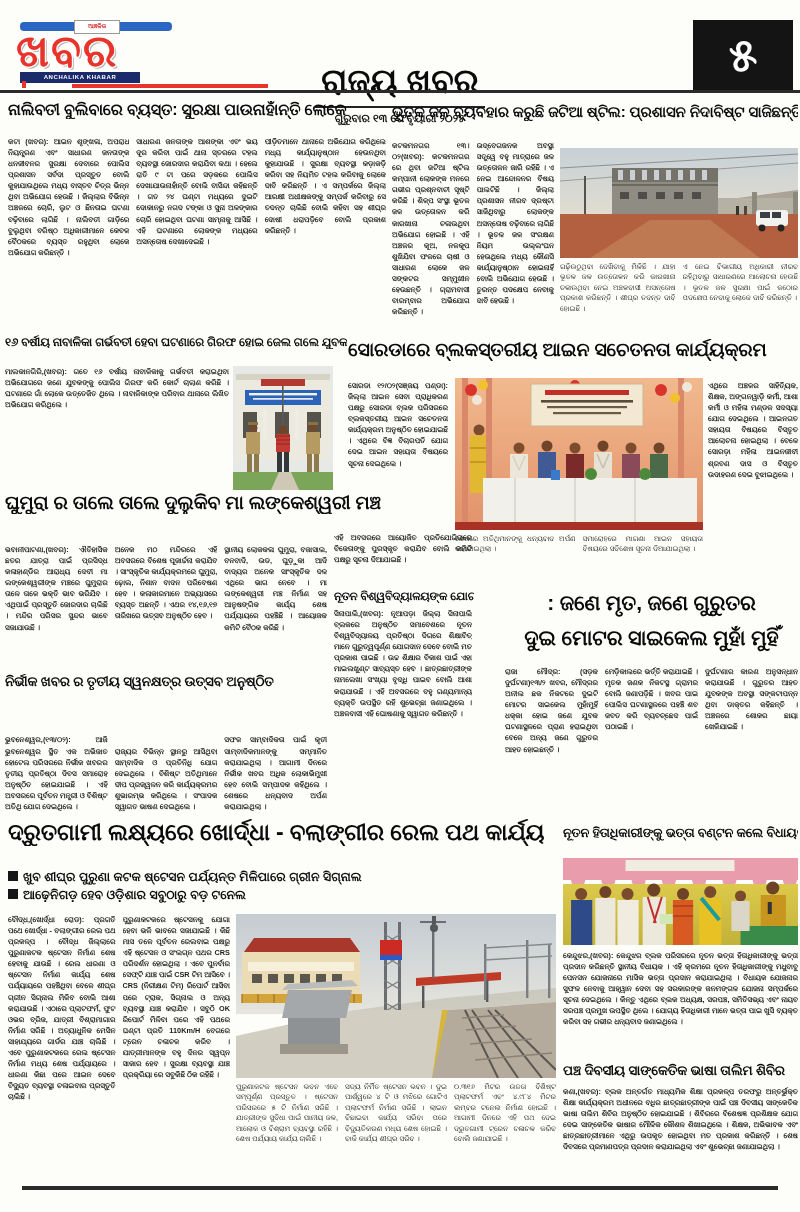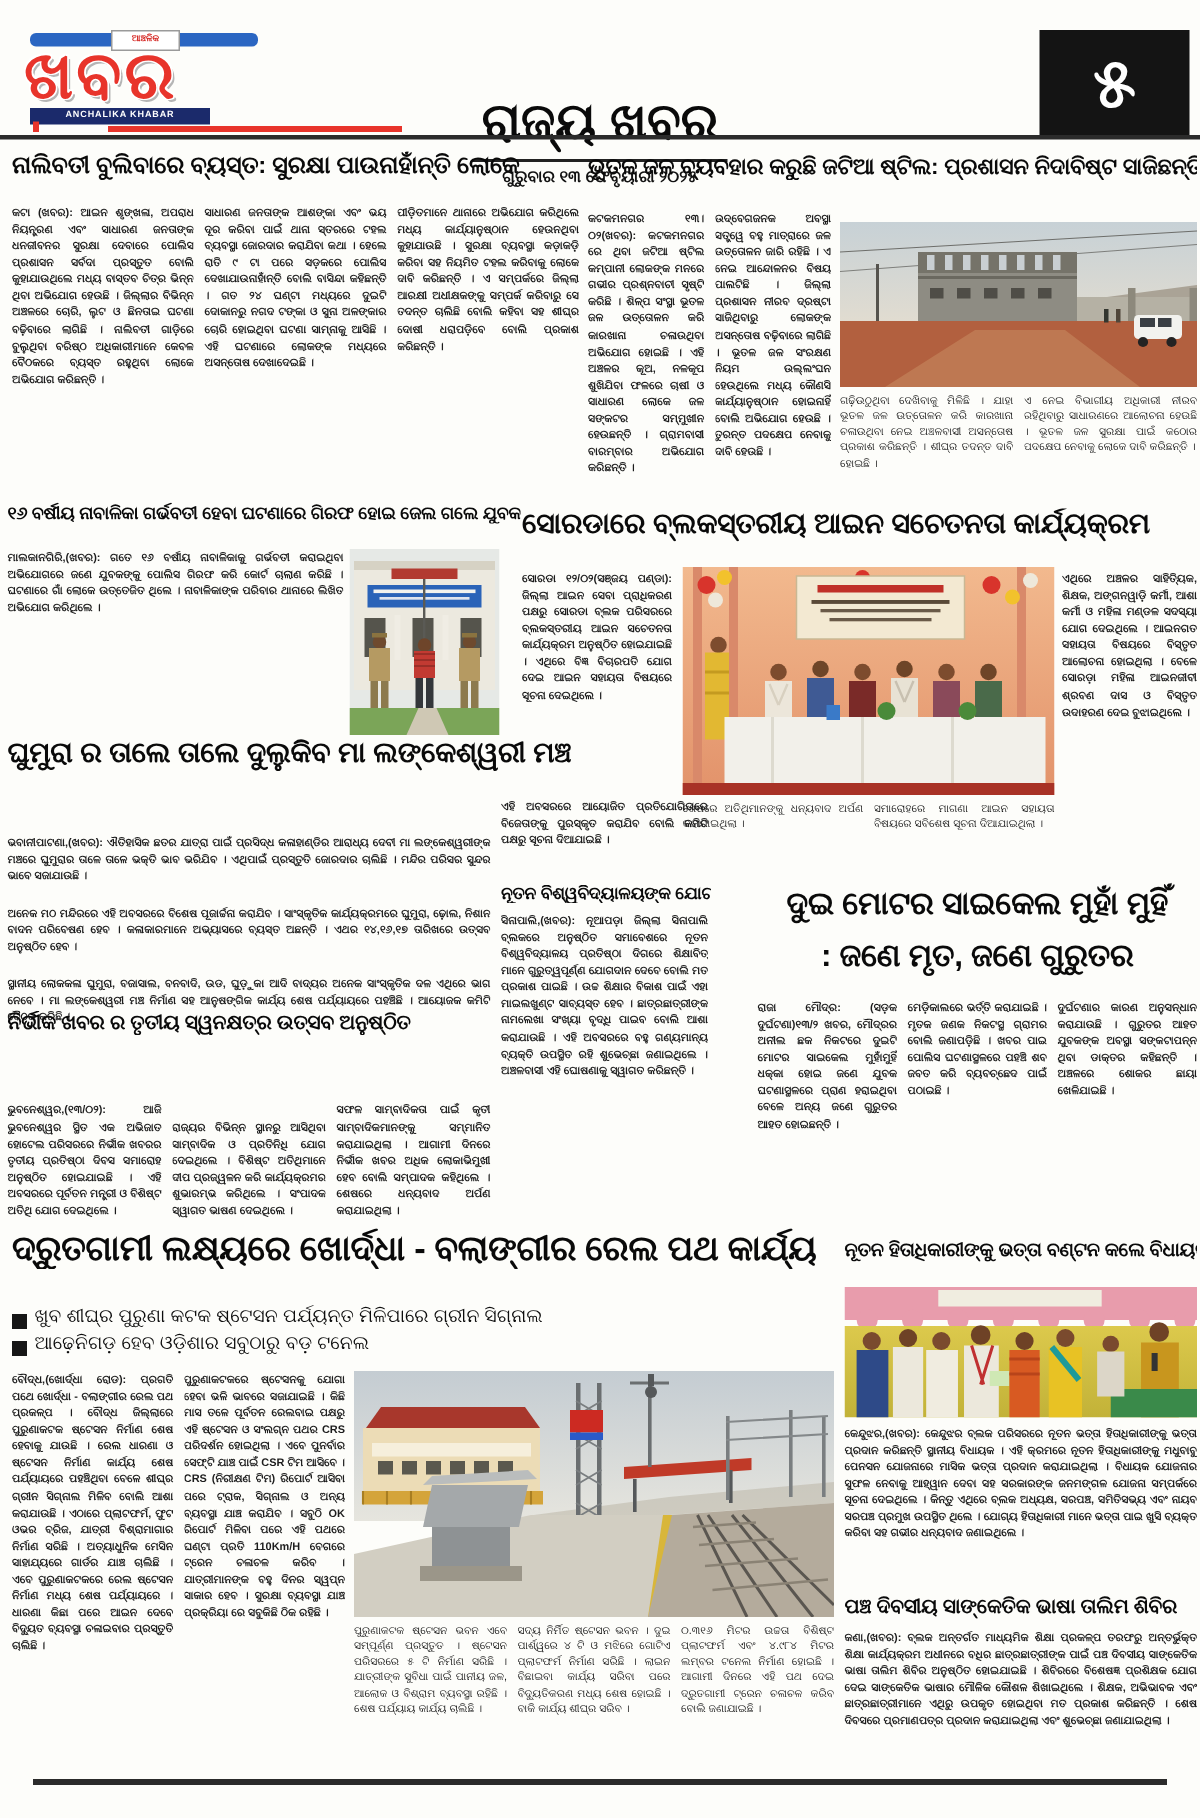--- a/index.html
+++ b/index.html
@@ -22,21 +22,21 @@
   .logo-tag{position:absolute;top:-2px;left:60px;width:44px;height:12px;background:#fff;border:1px solid #9a9a9a;
             font-size:6px;color:#d42420;text-align:center;line-height:11px;font-weight:bold;overflow:hidden;}
   .logo-main{position:absolute;top:7px;left:2px;font-size:44px;line-height:1;font-weight:900;color:#e8342b;
              text-shadow:1px 1px 0 #fff,-1px -1px 0 #fff,1px -1px 0 #fff,-1px 1px 0 #fff,2px 2px 0 #b5b5b5;
              letter-spacing:2px;white-space:nowrap;}
   .logo-sub{position:absolute;bottom:5px;left:6px;width:120px;height:11px;background:#1b2a6b;color:#fff;
             font-size:6px;font-weight:bold;letter-spacing:0.6px;text-align:center;line-height:11px;overflow:hidden;}
   .logo-underline{position:absolute;bottom:0;left:58px;width:196px;height:4px;background:#e8342b;}
   .logo-dot{position:absolute;bottom:0;left:8px;width:4px;height:7px;background:#e8342b;}
   .hrule{background:#2b2b2b;}
-  .bullet-line{display:flex;align-items:flex-end;font-size:12.5px;font-weight:normal;color:#0d0d0d;
+  .bullet-line{display:flex;align-items:flex-start;font-size:12.5px;font-weight:bold;color:#0d0d0d;
                line-height:1.45;white-space:nowrap;overflow:hidden;}
   .sq{flex:0 0 auto;width:10px;height:10px;background:#161616;margin:3px 5px 0 0;}
   .a6h{text-align:center;font-size:21px;line-height:1.65;}
 </style>
 </head>
 <body>
 
 <div class="page">
 
   <div class="abs" style="left:0;top:0;width:800px;height:94px;">
@@ -202,33 +202,33 @@
       <circle cx="190" cy="96" r="6" fill="#4a8a3a"></circle>
     <rect x="0" y="144" width="248" height="8" fill="#a83226"></rect>
   </svg>
   <div class="abs cols" style="left:455px;top:534px;width:248px;height:50px;">
     <div class="col cap">ଶେଷରେ ଅତିଥିମାନଙ୍କୁ ଧନ୍ୟବାଦ ଅର୍ପଣ କରାଯାଇଥିଲା ।</div>
     <div class="col cap">ସମାରୋହରେ ମାଗଣା ଆଇନ ସହାୟତା ବିଷୟରେ ସବିଶେଷ ସୂଚନା ଦିଆଯାଇଥିଲା ।</div>
   </div>
   <div class="abs body-sm" style="left:708px;top:380px;width:90px;height:202px;text-align:justify;overflow:hidden;">ଏଥିରେ ଅଞ୍ଚଳର ସାହିତ୍ୟିକ, ଶିକ୍ଷକ, ଅଙ୍ଗନୱାଡ଼ି କର୍ମୀ, ଆଶା କର୍ମୀ ଓ ମହିଳା ମଣ୍ଡଳ ସଦସ୍ୟା ଯୋଗ ଦେଇଥିଲେ । ଆଇନଗତ ସହାୟତା ବିଷୟରେ ବିସ୍ତୃତ ଆଲୋଚନା ହୋଇଥିଲା । ବେଳେ ସୋରଡ଼ା ମହିଳା ଆଇନଜୀବୀ ଶ୍ରବଣ ଦାସ ଓ ବିସ୍ତୃତ ଉଦାହରଣ ଦେଇ ବୁଝାଇଥିଲେ ।</div>
 
   <div class="abs head" style="left:5px;top:492px;width:492px;font-size:19px;">ଘୁମୁରା ର ତାଲେ ତାଲେ ଦୁଲୁକିବ ମା ଲଙ୍କେଶ୍ୱରୀ ମଞ୍ଚ</div>
-  <div class="abs cols" style="left:5px;top:556px;width:322px;height:134px;flex-direction:column;">
+  <div class="abs cols" style="left:5px;top:544px;width:322px;height:134px;">
     <div class="col body-sm">ଭବାନୀପାଟଣା,(ଖବର): ଐତିହାସିକ ଛତର ଯାତ୍ରା ପାଇଁ ପ୍ରସିଦ୍ଧ କଳାହାଣ୍ଡିର ଆରାଧ୍ୟ ଦେବୀ ମା ଲଙ୍କେଶ୍ୱରୀଙ୍କ ମଞ୍ଚରେ ଘୁମୁରାର ତାଳେ ତାଳେ ଭକ୍ତି ଭାବ ଭରିଯିବ । ଏଥିପାଇଁ ପ୍ରସ୍ତୁତି ଜୋରଦାର ଚାଲିଛି । ମନ୍ଦିର ପରିସର ସୁନ୍ଦର ଭାବେ ସଜାଯାଉଛି ।</div>
     <div class="col body-sm">ଅନେକ ମଠ ମନ୍ଦିରରେ ଏହି ଅବସରରେ ବିଶେଷ ପୂଜାର୍ଚ୍ଚନା କରାଯିବ । ସାଂସ୍କୃତିକ କାର୍ଯ୍ୟକ୍ରମରେ ଘୁମୁରା, ଢ଼ୋଲ, ନିଶାନ ବାଦନ ପରିବେଷଣ ହେବ । କଳାକାରମାନେ ଅଭ୍ୟାସରେ ବ୍ୟସ୍ତ ଅଛନ୍ତି । ଏଥର ୧୪,୧୬,୧୭ ତାରିଖରେ ଉତ୍ସବ ଅନୁଷ୍ଠିତ ହେବ ।</div>
     <div class="col body-sm">ସ୍ଥାନୀୟ ଲୋକକଳା ଘୁମୁରା, ବଜାସାଲ, ବନବାଦି, ଉଡ, ଘୁଡ଼ୁକା ଆଦି ବାଦ୍ୟର ଅନେକ ସାଂସ୍କୃତିକ ଦଳ ଏଥିରେ ଭାଗ ନେବେ । ମା ଲଙ୍କେଶ୍ୱରୀ ମଞ୍ଚ ନିର୍ମାଣ ସହ ଆନୁଷଙ୍ଗିକ କାର୍ଯ୍ୟ ଶେଷ ପର୍ଯ୍ୟାୟରେ ପହଞ୍ଚିଛି । ଆୟୋଜକ କମିଟି ବୈଠକ କରିଛି ।</div>
   </div>
   <div class="abs body-sm" style="left:334px;top:532px;width:138px;height:54px;text-align:justify;overflow:hidden;">ଏହି ଅବସରରେ ଆୟୋଜିତ ପ୍ରତିଯୋଗିତାରେ ବିଜେତାଙ୍କୁ ପୁରସ୍କୃତ କରାଯିବ ବୋଲି କମିଟି ପକ୍ଷରୁ ସୂଚନା ଦିଆଯାଇଛି ।</div>
 
   <div class="abs head" style="left:334px;top:590px;width:140px;font-size:11.5px;">ନୂତନ ବିଶ୍ୱବିଦ୍ୟାଳୟଙ୍କ ଯୋଗଦାନ</div>
   <div class="abs body-sm" style="left:334px;top:608px;width:138px;height:202px;text-align:justify;overflow:hidden;">ସିନାପାଲି,(ଖବର): ନୂଆପଡ଼ା ଜିଲ୍ଲା ସିନାପାଲି ବ୍ଲକରେ ଅନୁଷ୍ଠିତ ସମାବେଶରେ ନୂତନ ବିଶ୍ୱବିଦ୍ୟାଳୟ ପ୍ରତିଷ୍ଠା ଦିଗରେ ଶିକ୍ଷାବିତ୍ ମାନେ ଗୁରୁତ୍ୱପୂର୍ଣ୍ଣ ଯୋଗଦାନ ଦେବେ ବୋଲି ମତ ପ୍ରକାଶ ପାଇଛି । ଉଚ୍ଚ ଶିକ୍ଷାର ବିକାଶ ପାଇଁ ଏହା ମାଇଲଖୁଣ୍ଟ ସାବ୍ୟସ୍ତ ହେବ । ଛାତ୍ରଛାତ୍ରୀଙ୍କ ନାମଲେଖା ସଂଖ୍ୟା ବୃଦ୍ଧି ପାଇବ ବୋଲି ଆଶା କରାଯାଉଛି । ଏହି ଅବସରରେ ବହୁ ଗଣ୍ୟମାନ୍ୟ ବ୍ୟକ୍ତି ଉପସ୍ଥିତ ରହି ଶୁଭେଚ୍ଛା ଜଣାଇଥିଲେ । ଅଞ୍ଚଳବାସୀ ଏହି ଘୋଷଣାକୁ ସ୍ୱାଗତ କରିଛନ୍ତି ।</div>
 
   <div class="abs" style="left:505px;top:586px;width:293px;height:76px;">
+    <div class="head a6h" style="width:100%;">: ଜଣେ ମୃତ,  ଜଣେ ଗୁରୁତର</div>
     <div class="head a6h" style="width:100%;">ଦୁଇ ମୋଟର ସାଇକେଲ ମୁହାଁ ମୁହିଁ</div>
-    <div class="head a6h" style="width:100%;">: ଜଣେ ମୃତ,  ଜଣେ ଗୁରୁତର</div>
   </div>
   <div class="abs cols" style="left:505px;top:666px;width:293px;height:144px;">
     <div class="col body-sm">ରାଜା ମୌଦ୍ର: (ସଡ଼କ ଦୁର୍ଘଟଣା)୧୩/୨ ଖବର, ମୌଦ୍ରର ଅନୀଲ ଛକ ନିକଟରେ ଦୁଇଟି ମୋଟର ସାଇକେଲ ମୁହାଁମୁହିଁ ଧକ୍କା ହୋଇ ଜଣେ ଯୁବକ ଘଟଣାସ୍ଥଳରେ ପ୍ରାଣ ହରାଇଥିବା ବେଳେ ଅନ୍ୟ ଜଣେ ଗୁରୁତର ଆହତ ହୋଇଛନ୍ତି ।</div>
     <div class="col body-sm">ମେଡ଼ିକାଲରେ ଭର୍ତ୍ତି କରାଯାଇଛି । ମୃତକ ଜଣକ ନିକଟସ୍ଥ ଗ୍ରାମର ବୋଲି ଜଣାପଡ଼ିଛି । ଖବର ପାଇ ପୋଲିସ ଘଟଣାସ୍ଥଳରେ ପହଞ୍ଚି ଶବ ଜବତ କରି ବ୍ୟବଚ୍ଛେଦ ପାଇଁ ପଠାଇଛି ।</div>
     <div class="col body-sm">ଦୁର୍ଘଟଣାର କାରଣ ଅନୁସନ୍ଧାନ କରାଯାଉଛି । ଗୁରୁତର ଆହତ ଯୁବକଙ୍କ ଅବସ୍ଥା ସଙ୍କଟାପନ୍ନ ଥିବା ଡାକ୍ତର କହିଛନ୍ତି । ଅଞ୍ଚଳରେ ଶୋକର ଛାୟା ଖେଳିଯାଇଛି ।</div>
   </div>
 
   <div class="abs head" style="left:5px;top:674px;width:322px;font-size:13.5px;">ନିର୍ଭୀକ ଖବର ର ତୃତୀୟ ସ୍ୱନକ୍ଷତ୍ର ଉତ୍ସବ ଅନୁଷ୍ଠିତ</div>
   <div class="abs cols" style="left:5px;top:706px;width:322px;height:106px;align-items:flex-end;">
     <div class="col body-sm">ଭୁବନେଶ୍ୱର,(୧୩/୦୨): ଆଜି ଭୁବନେଶ୍ୱର ସ୍ଥିତ ଏକ ଅଭିଜାତ ହୋଟେଲ ପରିସରରେ ନିର୍ଭୀକ ଖବରର ତୃତୀୟ ପ୍ରତିଷ୍ଠା ଦିବସ ସମାରୋହ ଅନୁଷ୍ଠିତ ହୋଇଯାଇଛି । ଏହି ଅବସରରେ ପୂର୍ବତନ ମନ୍ତ୍ରୀ ଓ ବିଶିଷ୍ଟ ଅତିଥି ଯୋଗ ଦେଇଥିଲେ ।</div>

